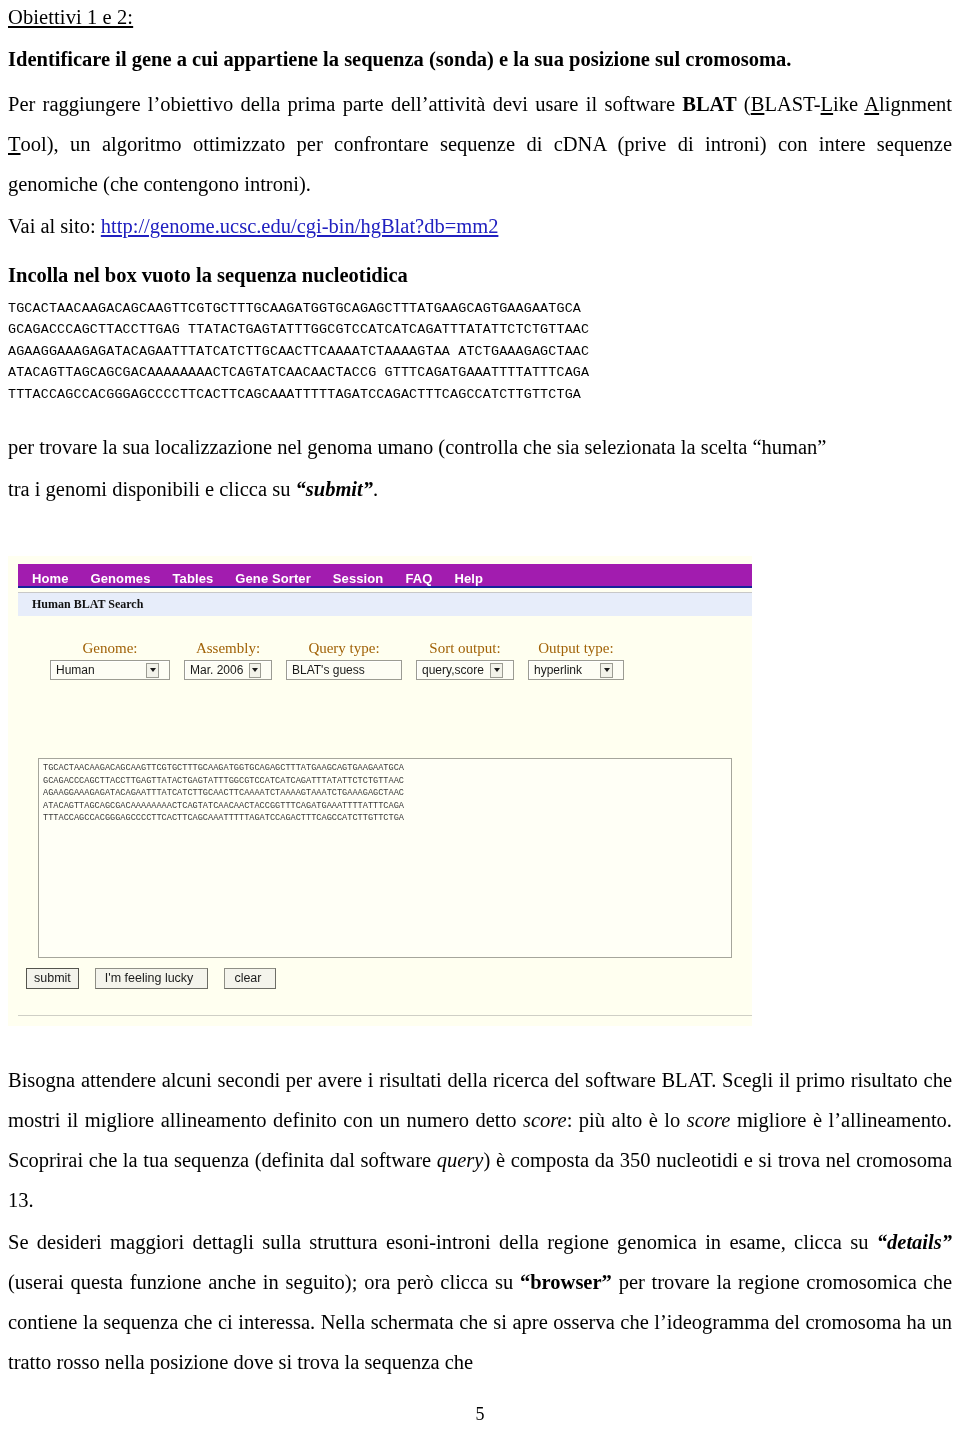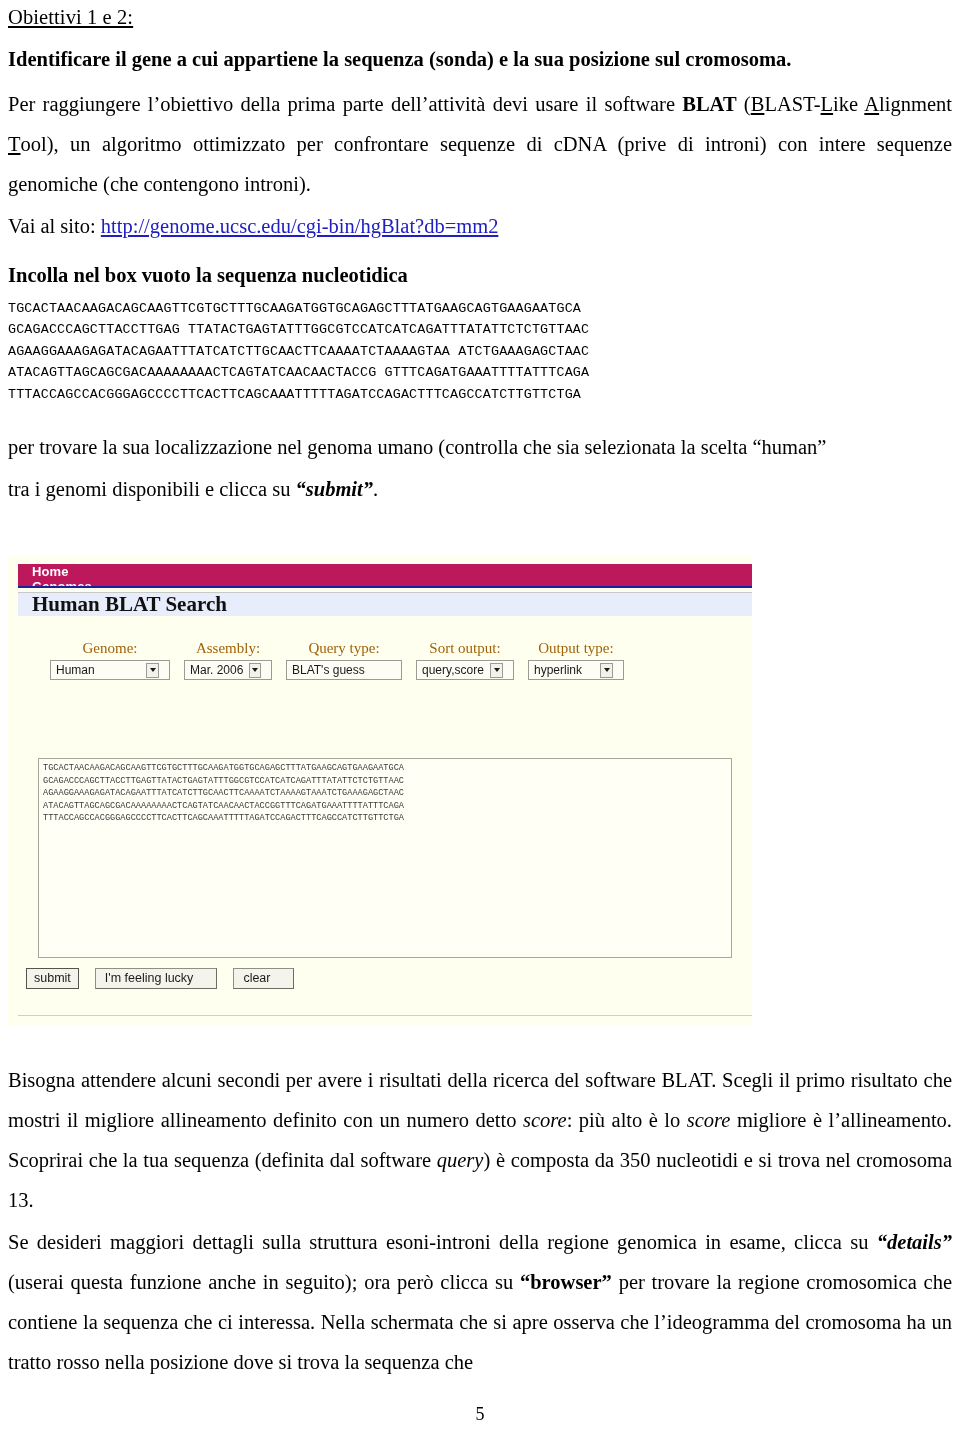--- a/index.html
+++ b/index.html
@@ -96,28 +96,27 @@
     background: #fffff0;
     box-sizing: border-box;
   }
   .navbar {
     position: absolute;
     left: 10px;
     top: 8px;
     right: 0px;
     width: 734px;
     height: 24px;
-    background: #be185d;
+    background: #a21caf;
     border-bottom: 2px solid #16239b;
     box-sizing: border-box;
     display: flex;
-    align-items: flex-start;
+    align-items: flex-end;
     padding-left: 14px;
     overflow: hidden;
-    flex-direction: column;
   }
   .navbar .nav-item {
     color: #ffffff;
     font-family: "Liberation Sans", "DejaVu Sans", sans-serif;
     font-weight: bold;
     font-size: 13px;
     margin-right: 22px;
     white-space: nowrap;
     letter-spacing: 0.1px;
   }
@@ -130,21 +129,21 @@
     background: #e7edfa;
     border-top: 1px solid #c8c8c8;
     box-sizing: border-box;
     display: flex;
     align-items: center;
     padding-left: 14px;
   }
   .subbar .subtitle {
     font-family: "Liberation Serif", "DejaVu Serif", serif;
     font-weight: bold;
-    font-size: 21px;
+    font-size: 12px;
     color: #111;
   }
   .shot-body {
     position: absolute;
     left: 10px;
     top: 60px;
     width: 734px;
     height: 398px;
     background: #fffff0;
     box-sizing: border-box;
@@ -241,21 +240,21 @@
     align-items: center;
   }
   .btn {
     font-family: "Liberation Sans", "DejaVu Sans", sans-serif;
     font-size: 12.5px;
     color: #1b1b1b;
     background: #f4f4ec;
     border: 1px solid #8f8f86;
     border-right-color: #6d6d66;
     border-bottom-color: #6d6d66;
-    padding: 2px 23px 3px 9px;
+    padding: 2px 14px 3px 9px;
     margin: 0 8px;
     white-space: nowrap;
   }
   .btn.primary { border: 1px solid #55554e; padding: 2px 7px 3px 7px; }
   .shot-bottom-rule {
     position: absolute;
     left: 10px;
     top: 459px;
     width: 734px;
     height: 1px;

